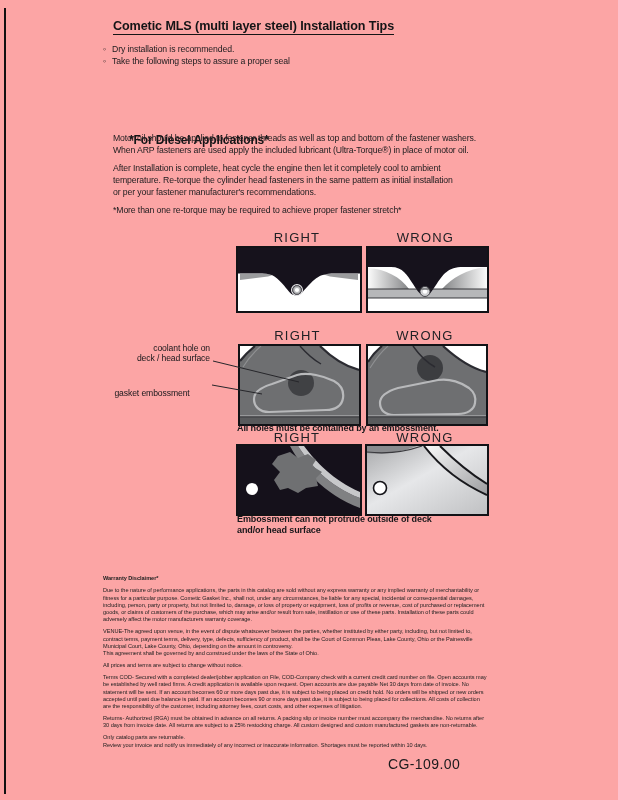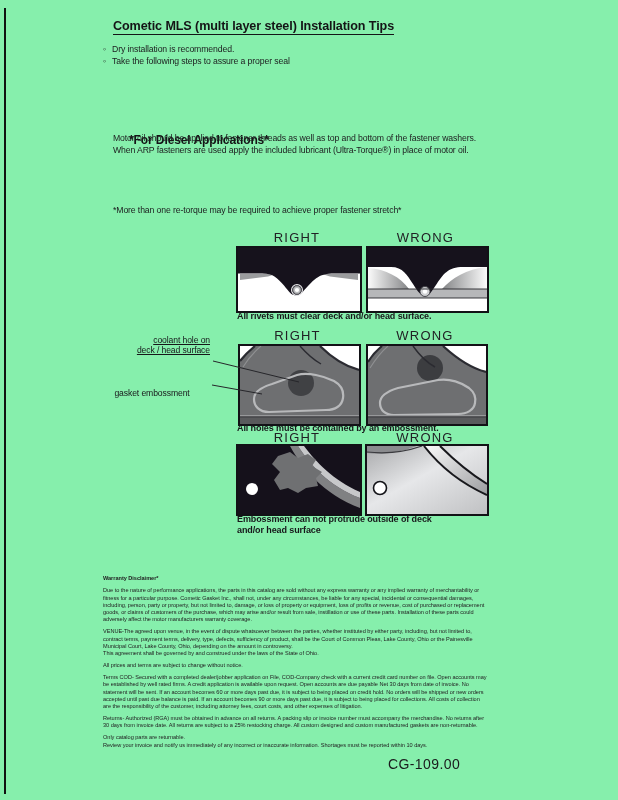--- a/index.html
+++ b/index.html
@@ -1,16 +1,16 @@
 <!DOCTYPE html>
 <html><head>
 <meta charset="utf-8">
 <style>
   html,body{margin:0;padding:0;background:#ffffff;}
-  .page{position:relative;width:618px;height:800px;background:#86efac;overflow:hidden;
+  .page{position:relative;width:618px;height:800px;background:#fca5a5;overflow:hidden;
         font-family:"Liberation Sans",sans-serif;color:#1c1c1e;}
   .edge{position:absolute;left:4px;top:8px;width:2px;height:786px;background:#111;}
   .title{position:absolute;left:113px;top:19px;margin:0;font-size:12.6px;font-weight:bold;
          letter-spacing:-0.1px;color:#141416;}
   .title span{display:inline-block;border-bottom:1.6px solid #141416;padding-bottom:1px;}
   .bullets{position:absolute;left:103px;top:44px;width:470px;font-size:8.7px;line-height:11.9px;letter-spacing:-0.12px;}
   .b{position:relative;padding-left:9px;}
   .b::before{content:"\25E6";position:absolute;left:0;top:0;font-size:8.7px;}
   .sb{position:relative;padding-left:24px;}
   .sb::before{content:"\2022";position:absolute;left:15px;top:0;font-size:8.7px;}
@@ -38,20 +38,23 @@
   <h1 class="title"><span>Cometic MLS (multi layer steel) Installation Tips</span></h1>
 
   <div class="bullets">
     <div class="b">Dry installation is recommended.</div>
     <div class="b">Take the following steps to assure a proper seal</div>
   </div>
 
   <h2 class="h2" style="top:117px;">*For Diesel Applications*</h2>
   <div class="para" style="top:132px;">Motor oil should be applied to fastener threads as well as top and bottom of the fastener washers.
 When ARP fasteners are used apply the included lubricant (Ultra-Torque®) in place of motor oil.</div>
+  <div class="para" style="top:162px;">After Installation is complete, heat cycle the engine then let it completely cool to ambient
+temperature. Re-torque the cylinder head fasteners in the same pattern as initial installation
+or per your fastener manufacturer's recommendations.</div>
   <div class="para" style="top:204px;">*More than one re-torque may be required to achieve proper fastener stretch*</div>
 
   <div class="figlabel" style="left:236px;top:230px;width:122px;">RIGHT</div>
   <div class="figlabel" style="left:366px;top:230px;width:119px;">WRONG</div>
 
   <div class="frame" style="left:236px;top:246px;">
     <svg width="122" height="63" viewBox="0 0 122 63">
       <rect width="122" height="63" fill="#ffffff"></rect>
       <path d="M2,26 L38,26 L30,28.5 L2,32 Z" fill="#9b9c9e"></path>
       <path d="M84,26 L120,26 L120,32 L92,28.5 Z" fill="#9b9c9e"></path>
@@ -78,26 +81,25 @@
       <path d="M119,19 C98,21 84,30 74,41 L119,41 Z" fill="url(#f1wR)"></path>
       <rect x="0" y="41" width="119" height="9" fill="#b6b7b9"></rect>
       <path d="M0,0 H119 V19 H95 C80,19 75,26.5 69,35.5 C63,44 62,47.5 57,47.5 C52,47.5 50,43.5 45,36 C39,27 35,19 23,19 H0 Z" fill="#16121c"></path>
       <circle cx="57" cy="43.5" r="5" fill="#cfd0d2" stroke="#3c3c42" stroke-width="0.9"></circle>
       <circle cx="57" cy="43.5" r="2.2" fill="#ffffff"></circle>
       <line x1="0" y1="41" x2="119" y2="41" stroke="#26262a" stroke-width="0.9"></line>
       <rect x="0" y="50" width="119" height="13" fill="#ffffff"></rect>
       <line x1="0" y1="50" x2="119" y2="50" stroke="#26262a" stroke-width="0.9"></line>
     </svg>
   </div>
-  <div class="caption" style="left:237px;top:311px;">All rivets must clear deck and/or head surface.</div>
 
   <div class="figlabel" style="left:238px;top:328px;width:119px;">RIGHT</div>
   <div class="figlabel" style="left:366px;top:328px;width:118px;">WRONG</div>
 
-  <div class="ann" style="left:98px;top:335px;width:112px;text-decoration:underline;">coolant hole on
+  <div class="ann" style="left:98px;top:343px;width:112px;">coolant hole on
 deck / head surface</div>
   <div class="ann" style="left:96px;top:388px;width:112px;text-align:center;">gasket embossment</div>
 
   <div class="frame" style="left:238px;top:344px;">
     <svg width="119" height="78" viewBox="0 0 119 78">
       <rect width="119" height="78" fill="#6e6f71"></rect>
       <path d="M0,0 H15 C9,5 4,10 0,15 Z" fill="#ffffff"></path>
       <path d="M80,0 H119 V24 C104,20 90,10 80,0 Z" fill="#ffffff"></path>
       <path d="M15,0 C9,5 4,10 0,15" stroke="#2b2b31" stroke-width="2.2" fill="none"></path>
       <path d="M21,0 C14,6 8,13 3,21" stroke="#8f9092" stroke-width="1.1" fill="none"></path>

